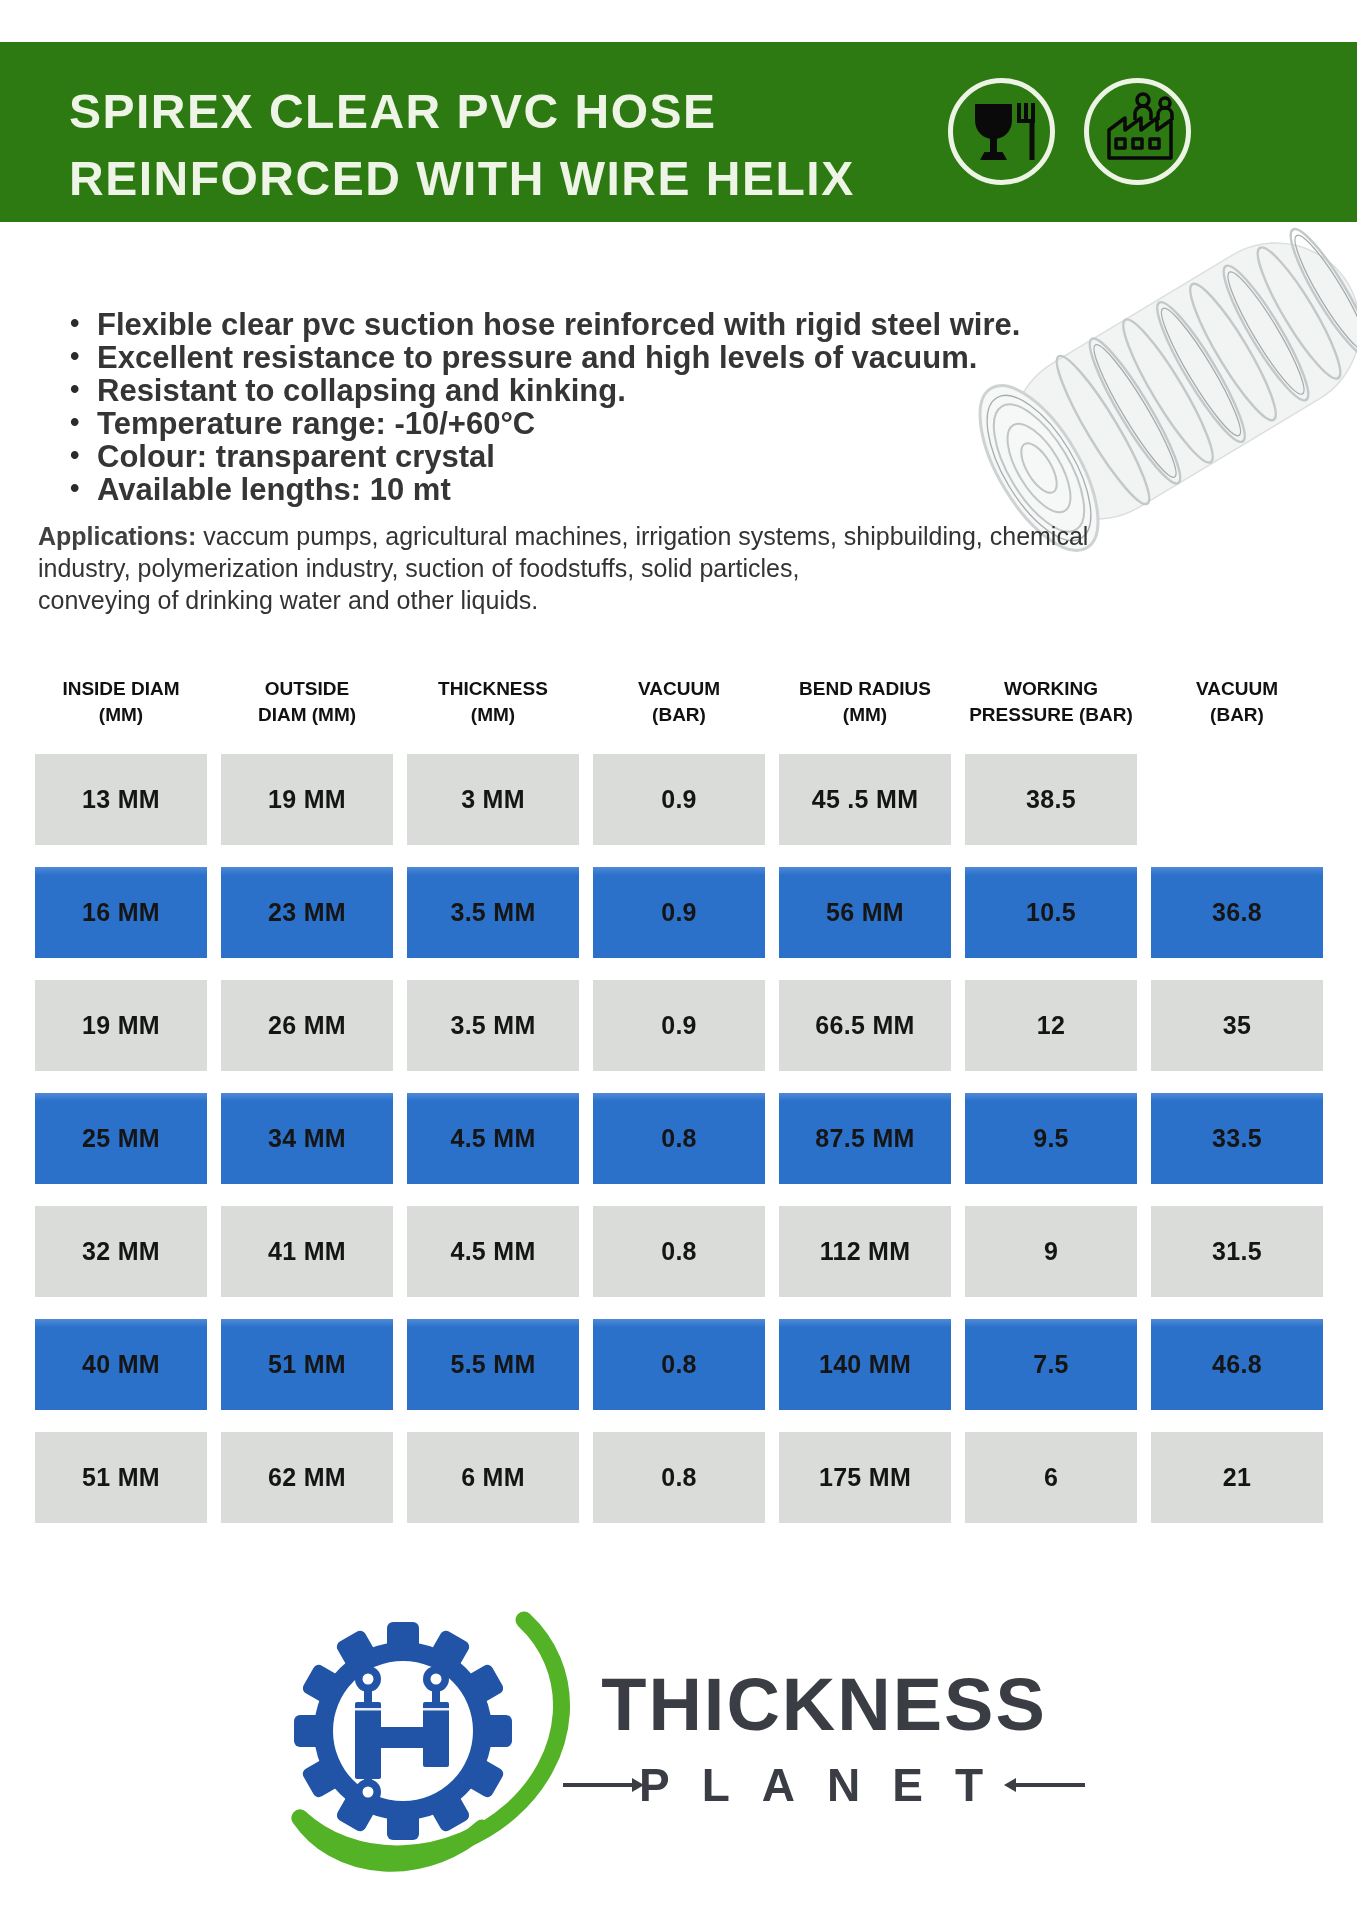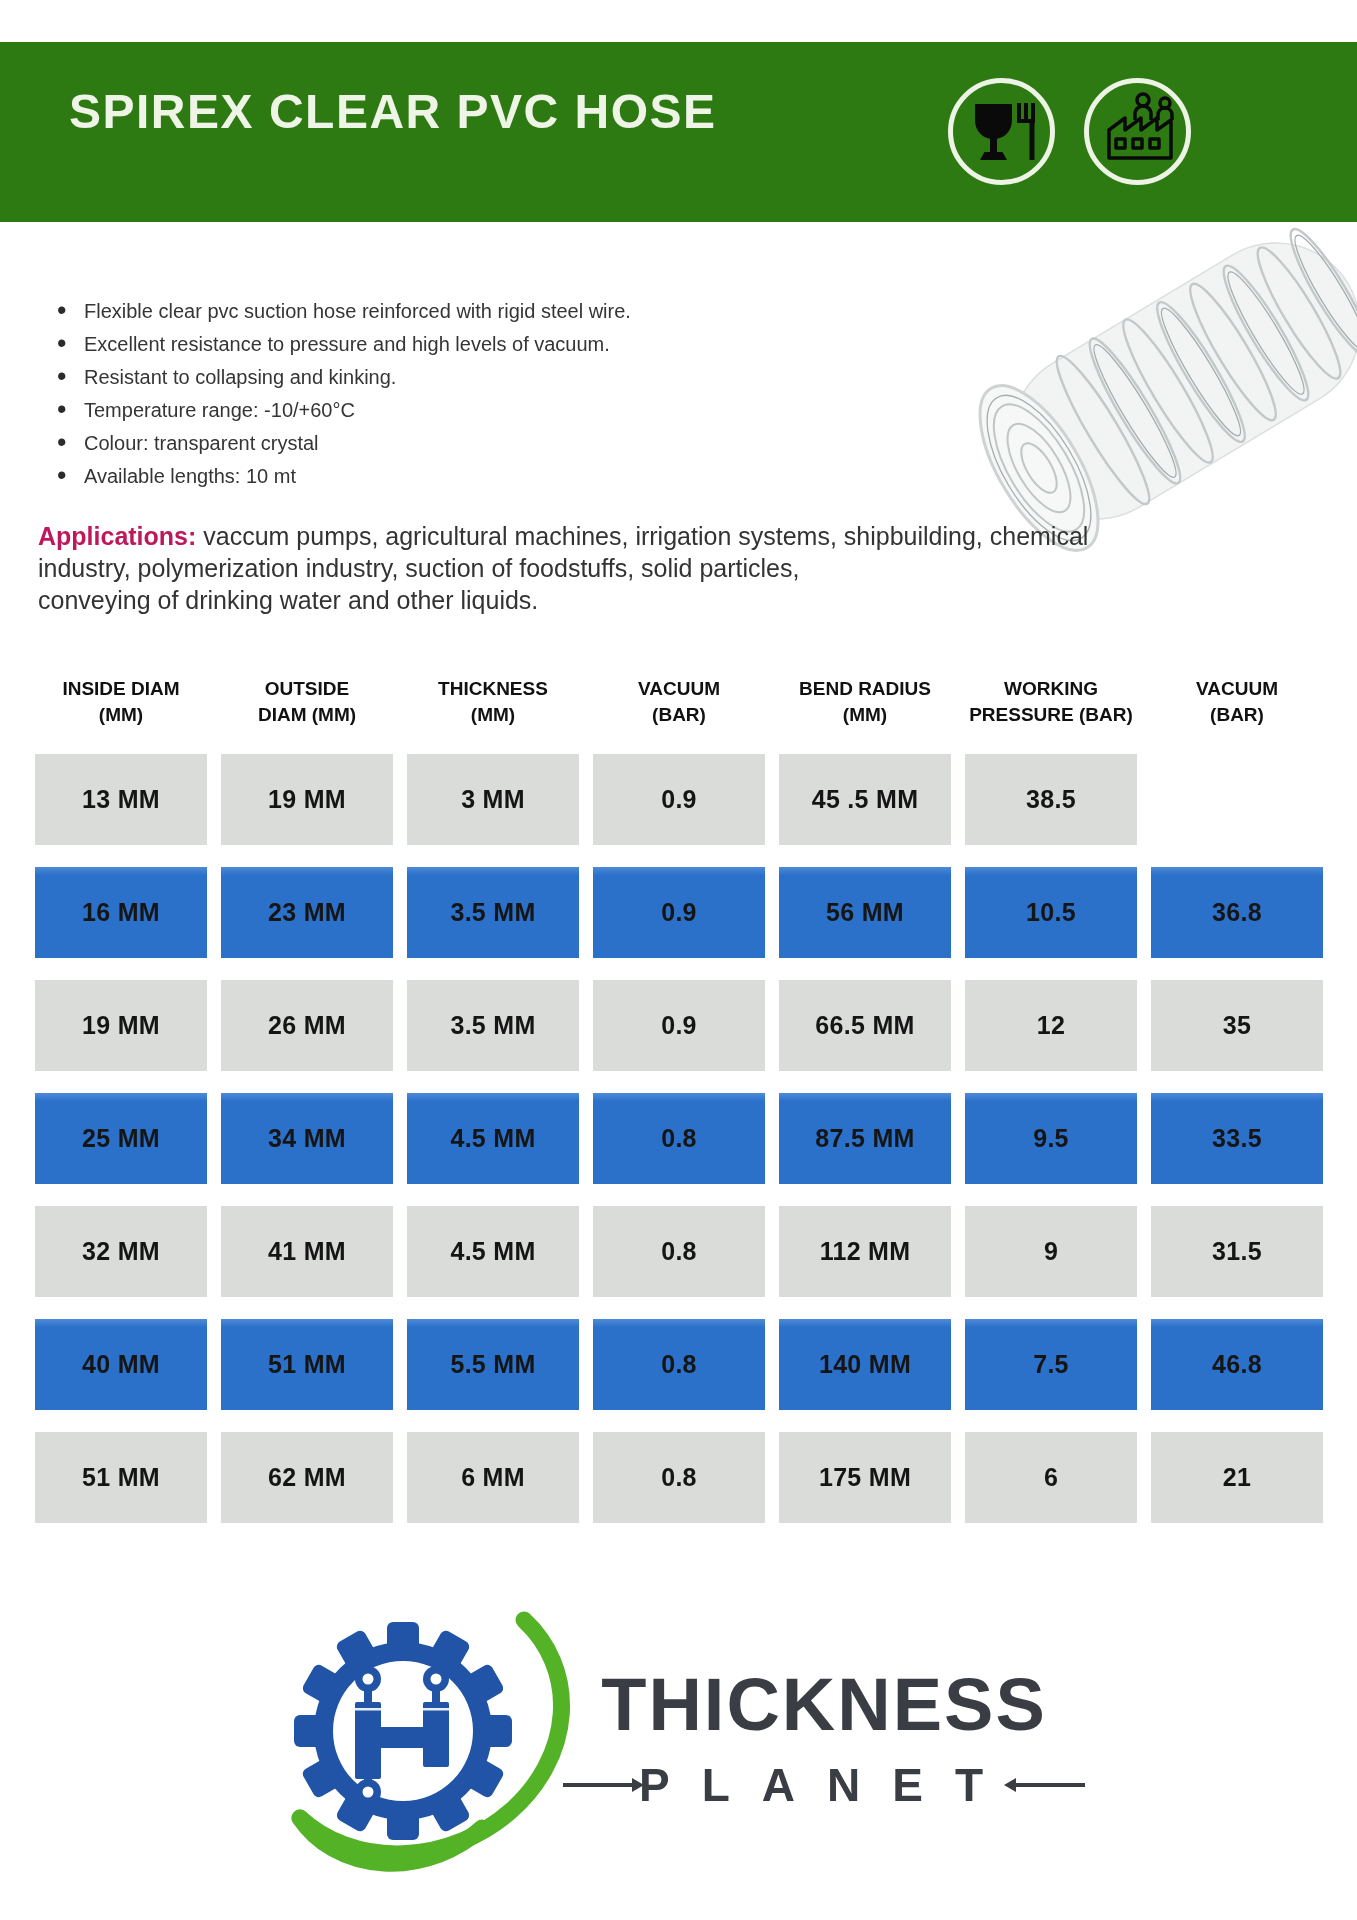--- a/index.html
+++ b/index.html
@@ -11,29 +11,29 @@
   .band-title{position:absolute;left:69px;top:24px;color:var(--title,#eef4e6);
               font-size:48px;font-weight:600;letter-spacing:1.5px;line-height:67px;white-space:nowrap;margin-top:12px;}
   .band-icon{position:absolute;top:33px;width:113px;height:113px;}
   .band-icon.food{left:945px;}
   .band-icon.factory{left:1081px;}
 
   
   .hose{position:absolute;left:935px;top:205px;width:422px;height:355px;}
 
   
-  .features{position:absolute;left:80px;top:291px;margin:4px;padding:0;list-style:none;
-            font-size:20px;line-height:33px;color:#353535;}
+  .features{position:absolute;left:80px;top:291px;margin:17px;padding:0;list-style:none;
+            font-size:31px;line-height:33px;color:#353535;font-weight:bold;}
   .features li{position:relative;}
   .features li::before{content:"\2022";position:absolute;left:-27px;top:-1px;font-size:27px;color:#2b2b2b;}
 
   
   .apps{position:absolute;left:38px;top:520px;width:1300px;font-size:25px;line-height:32px;color:#333;}
   .apps p{margin:0;}
-  .apps b{font-weight:700;color:#be185d;}
+  .apps b{font-weight:700;color:#404040;}
 
   
   .spec{position:absolute;left:35px;top:676px;width:1288px;}
   .thead{display:grid;grid-template-columns:repeat(7,1fr);column-gap:14px;margin-bottom:26px;}
   .th{text-align:center;font-size:19px;font-weight:700;line-height:26px;color:#111;}
   .tr{display:grid;grid-template-columns:repeat(7,1fr);column-gap:14px;margin-bottom:22px;border-radius:18px;}
   .td{height:91px;display:flex;align-items:center;justify-content:center;
       background:var(--row-gray,#d9dcd9);font-size:25px;font-weight:700;color:#151515;letter-spacing:0.3px;}
   .tr.hl .td{background:linear-gradient(180deg,#4f8ad8 0%,var(--row-blue,#2b71ca) 9%,var(--row-blue,#2b71ca) 100%);}
 
@@ -51,20 +51,21 @@
       border-right:12px solid var(--logotext,#3a3e44);border-top:7px solid transparent;border-bottom:7px solid transparent;}
 </style>
 </head>
 <body>
 
 <div class="page">
 
   <header class="band">
     <div class="band-title">
       <div>SPIREX CLEAR PVC HOSE</div>
+      <div>REINFORCED WITH WIRE HELIX</div>
     </div>
 
     <svg class="band-icon food" viewBox="0 0 113 113">
       <circle cx="56.5" cy="56.5" r="51" fill="none" stroke="#edf3e5" stroke-width="5"></circle>
       <g fill="#0a0a0a">
         <path d="M30 29 h37 v16 c0 12 -8.5 19 -18.5 19 s-18.5 -7 -18.5 -19 z"></path>
         <rect x="45" y="62" width="7" height="16"></rect>
         <path d="M35 85 h27 l-4.5 -8 h-18 z"></path>
       </g>
       <g fill="#0a0a0a">

